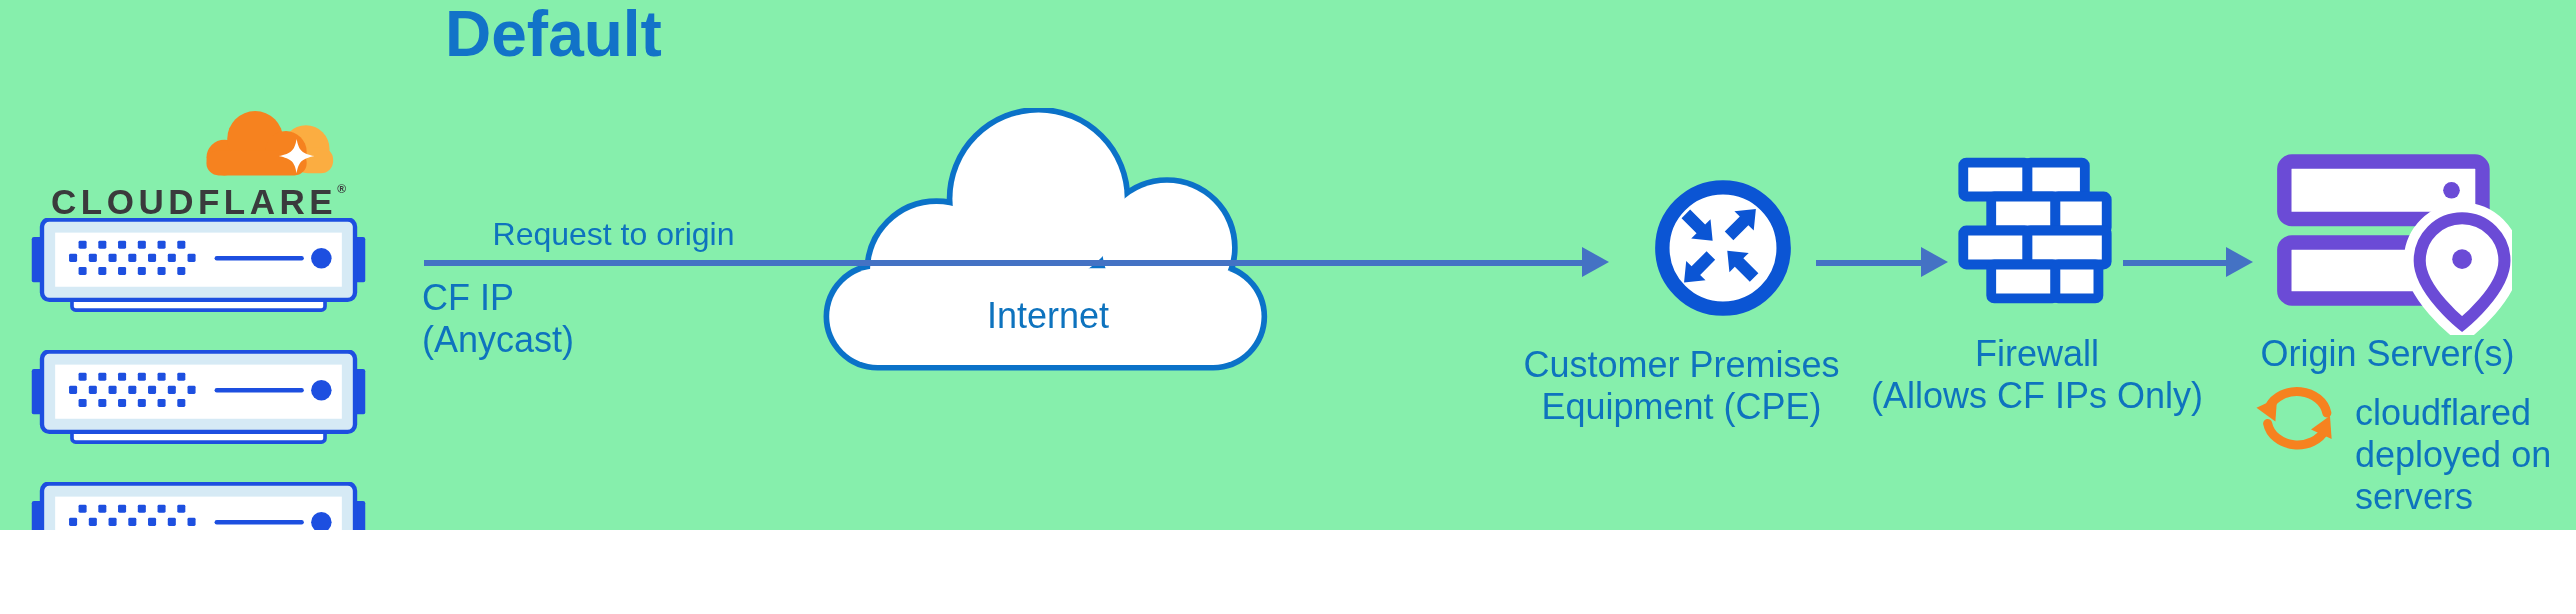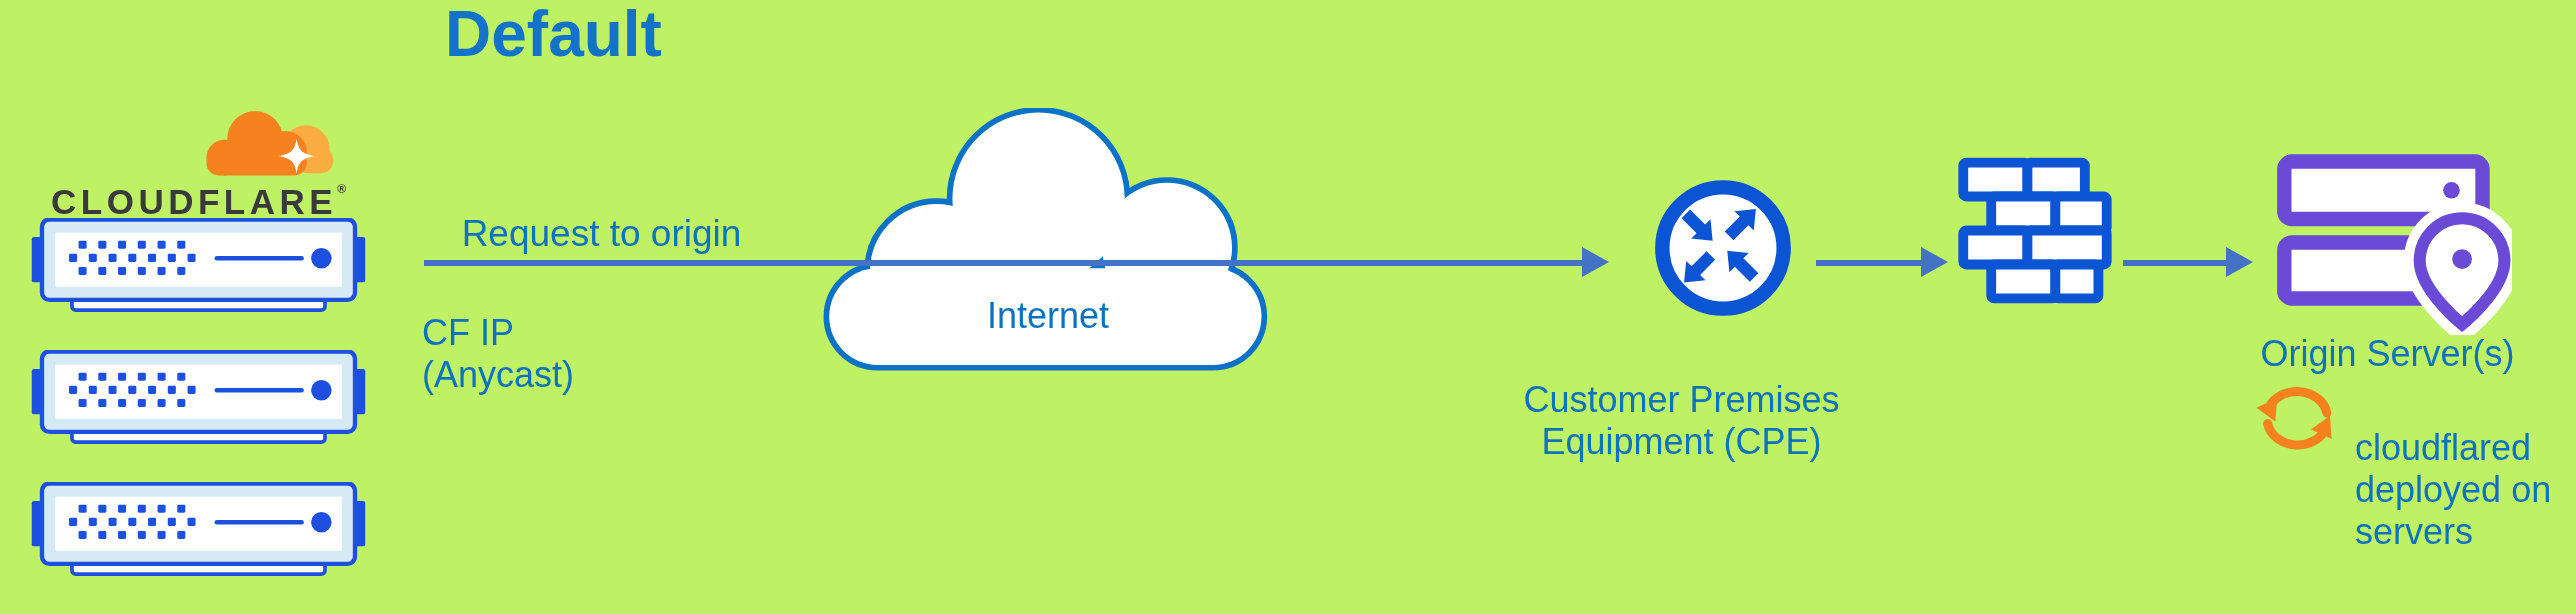--- a/index.html
+++ b/index.html
@@ -3,30 +3,30 @@
 <meta charset="utf-8">
 <style>
   :root{
     --title-blue:#1273C8; --label-blue:#0E73BE; --arrow-blue:#4472C4;
     --icon-blue:#0B55D4; --server-blue:#1D4FE0; --server-fill:#D6EAF5;
     --cloud-stroke:#0B72C8; --origin-purple:#6B4BD6; --cf-orange:#F6821F;
     --cf-orange-light:#FBAD41; --wordmark-dark:#3A3A3C;
   }
   html,body{margin:0;padding:0;background:#fff;}
   .canvas{
-    position:relative; width:2576px; height:614px; overflow:hidden; background:#bef264;
+    position:relative; width:2576px; height:530px; overflow:hidden; background:#86efac;
     font-family:"Liberation Sans", sans-serif;
   }
   .abs{position:absolute;}
   .title{
     left:445px; top:-3px; font-size:64px; font-weight:600; color:var(--title-blue);
     letter-spacing:0px; white-space:nowrap;
   }
   .lbl{color:var(--label-blue); font-size:36px; line-height:42px;}
-  .ml{white-space:pre-line;margin-top:35px;}
+  .ml{white-space:pre-line;}
   .center{text-align:center;}
   .wordmark{
     left:42px; top:182px; width:304px; text-align:right;
     font-size:35px; font-weight:700; letter-spacing:4.5px; color:var(--wordmark-dark);
     white-space:nowrap;
   }
   .wordmark sup{font-size:12px; letter-spacing:0; vertical-align:21px;}
   .aline{position:absolute; height:6px; background:var(--arrow-blue);}
   .ahead{position:absolute; width:0; height:0;
     border-top:15px solid transparent; border-bottom:15px solid transparent;
@@ -128,21 +128,21 @@
       <circle class="cloud-fill" cx="150" cy="215" r="88"></circle>
       <circle class="cloud-fill" cx="285" cy="120" r="114"></circle>
       <circle class="cloud-fill" cx="455" cy="185" r="86"></circle>
       <rect class="cloud-fill" x="8" y="212" width="572" height="128" rx="64"></rect>
     </g>
   </svg>
   <div class="abs lbl center" style="left:823px; top:295px; width:450px;">Internet</div>
 
   <div class="aline" style="left:424px; top:260px; width:1159px;"></div>
   <div class="ahead" style="left:1582px; top:247px;"></div>
-  <div class="abs lbl center" style="left:420px; top:213px; width:363px; font-size:37px;">Request to origin</div>
+  <div class="abs lbl center" style="left:432px; top:213px; width:363px; font-size:32px;">Request to origin</div>
   <div class="abs lbl ml" style="left:422px; top:277px;">CF IP
 (Anycast)</div>
 
   <svg class="abs" style="left:1654px; top:179px;" width="138" height="138" viewBox="0 0 182 182">
     <circle class="cpe-ring" cx="91" cy="91" r="80"></circle>
     <g class="cpe-arrow">
       <path d="M0 -8 L28 -8 L28 -18 L50 0 L28 18 L28 8 L0 8 Z" transform="translate(42,46) rotate(45)"></path>
       <path d="M0 -8 L28 -8 L28 -18 L50 0 L28 18 L28 8 L0 8 Z" transform="translate(99,75) rotate(-45)"></path>
       <path d="M0 -8 L28 -8 L28 -18 L50 0 L28 18 L28 8 L0 8 Z" transform="translate(75,101) rotate(135)"></path>
       <path d="M0 -8 L28 -8 L28 -18 L50 0 L28 18 L28 8 L0 8 Z" transform="translate(132,130) rotate(-135)"></path>
@@ -159,20 +159,22 @@
       <rect x="7" y="7" width="85" height="45" rx="4"></rect>
       <rect x="92" y="7" width="76" height="45" rx="4"></rect>
       <rect x="44" y="52" width="85" height="45" rx="4"></rect>
       <rect x="129" y="52" width="68" height="45" rx="4"></rect>
       <rect x="7" y="97" width="85" height="45" rx="4"></rect>
       <rect x="92" y="97" width="105" height="45" rx="4"></rect>
       <rect x="44" y="142" width="85" height="45" rx="4"></rect>
       <rect x="129" y="142" width="57" height="45" rx="4"></rect>
     </g>
   </svg>
+  <div class="abs lbl ml center" style="left:1863px; top:333px; width:348px;">Firewall
+(Allows CF IPs Only)</div>
 
   <div class="aline" style="left:2123px; top:260px; width:104px;"></div>
   <div class="ahead" style="left:2226px; top:247px;"></div>
 
   <svg class="abs" style="left:2276px; top:153px;" width="236" height="182" viewBox="0 0 312 240">
     <rect class="pur-stroke" x="11" y="11" width="262" height="76" rx="10"></rect>
     <circle class="pur-solid" cx="232" cy="49" r="11"></circle>
     <rect class="pur-stroke" x="11" y="118" width="232" height="74" rx="10"></rect>
     <path class="halo" d="M246 86 c31 0 56 25 56 56 c0 39 -56 84 -56 84 c0 0 -56 -45 -56 -84 c0 -31 25 -56 56 -56 Z"></path>
     <path class="pur-pin" d="M246 86 c31 0 56 25 56 56 c0 39 -56 84 -56 84 c0 0 -56 -45 -56 -84 c0 -31 25 -56 56 -56 Z"></path>

